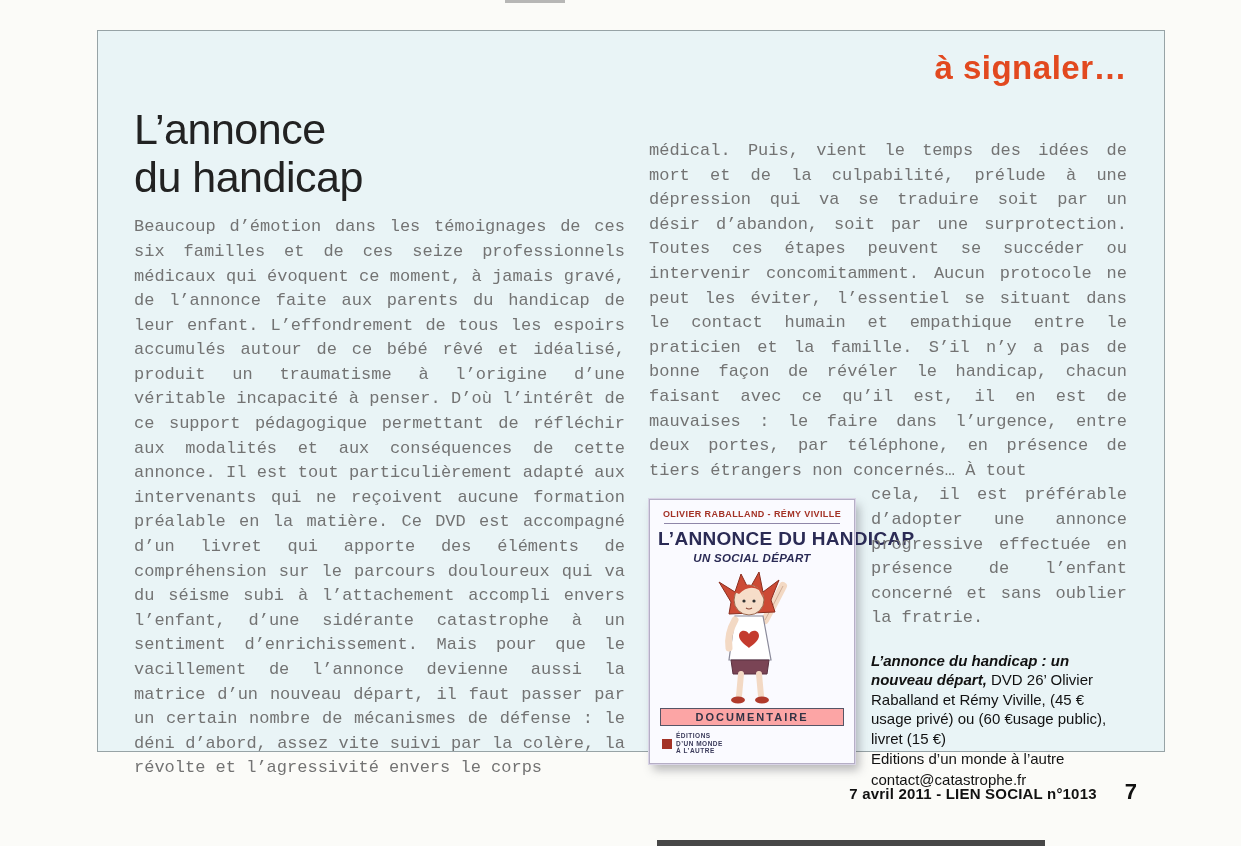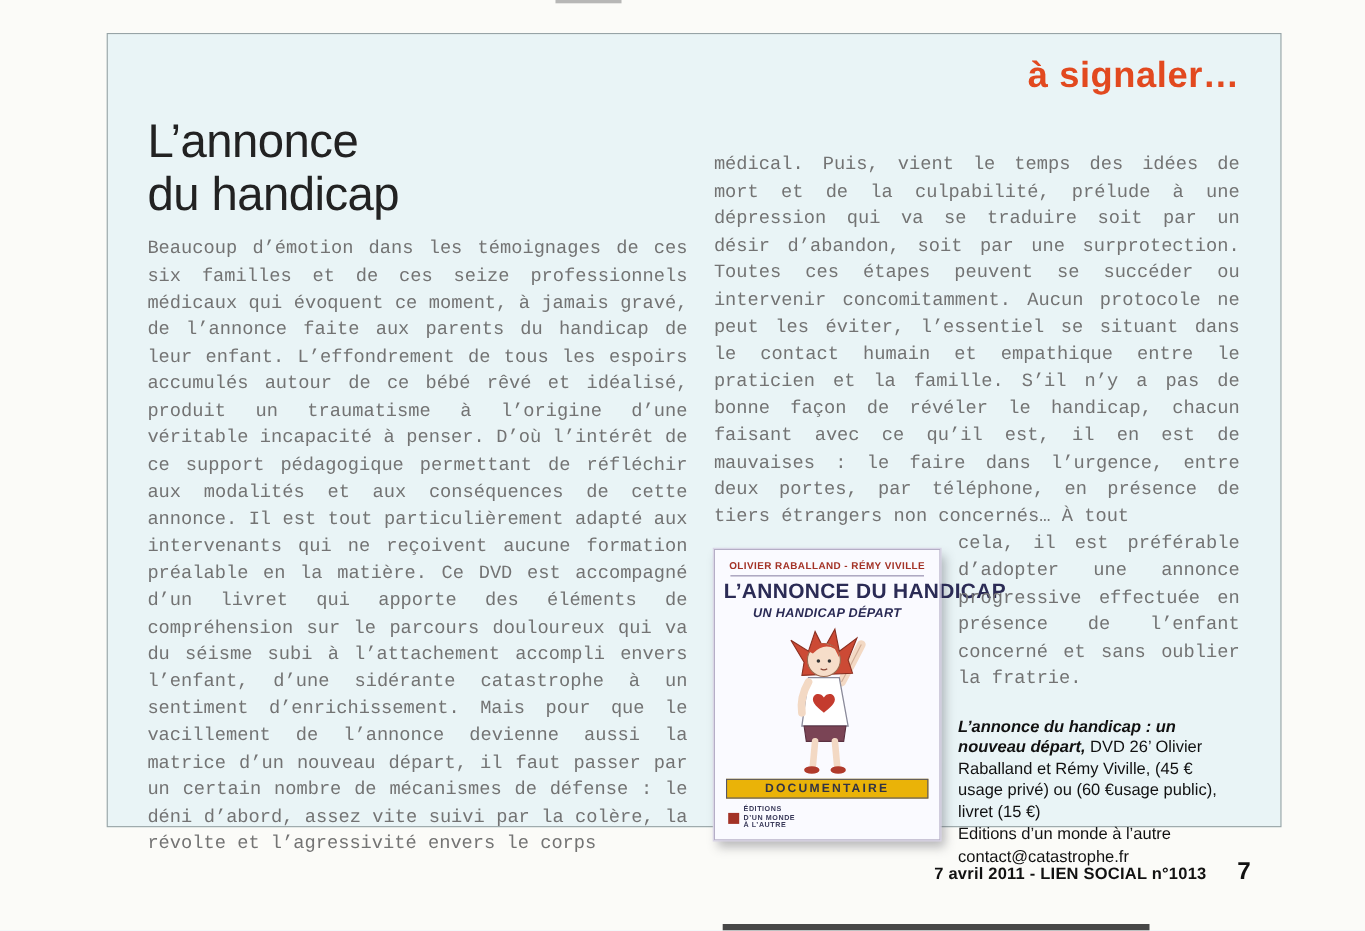--- a/index.html
+++ b/index.html
@@ -107,21 +107,21 @@
   }
   .cover-genre{
     border:1px solid #555566;
     text-align:center;
     font-size:11px;
     font-weight:700;
     letter-spacing:2px;
     color:#333344;
     padding:2px 0;
     margin:2px 2px 6px 2px;
-    background:#eab308;
+    background:#fca5a5;
   }
   .cover-publisher{
     display:flex;align-items:center;gap:4px;
     padding-left:4px;
   }
   .publisher-mark{
     width:10px;height:10px;
     background:#a33226;
     flex:0 0 auto;
   }
@@ -186,21 +186,21 @@
       </div>
 
       <div class="col2">
         <p class="body-text">médical. Puis, vient le temps des idées de mort et de la culpabilité, prélude à une dépression qui va se traduire soit par un désir d’abandon, soit par une surprotection. Toutes ces étapes peuvent se succéder ou intervenir concomitamment. Aucun protocole ne peut les éviter, l’essentiel se situant dans le contact humain et empathique entre le praticien et la famille. S’il n’y a pas de bonne façon de révéler le handicap, chacun faisant avec ce qu’il est, il en est de mauvaises : le faire dans l’urgence, entre deux portes, par téléphone, en présence de tiers étrangers non concernés… À tout</p>
 
         <div class="cover-float">
           <div class="dvd-cover">
             <div class="cover-authors">Olivier Raballand - Rémy Viville</div>
             <hr class="cover-rule">
             <div class="cover-title">L’ANNONCE DU HANDICAP</div>
-            <div class="cover-subtitle">UN HANDICAP DÉPART</div>
+            <div class="cover-subtitle">UN SOCIAL DÉPART</div>
             <div class="cover-art">
               <svg width="122" height="138" viewBox="0 0 122 138">
 
                 <path d="M74 52 Q84 34 92 18" stroke="#f3d9c4" stroke-width="8" fill="none" stroke-linecap="round"></path>
                 <path d="M74 52 Q84 34 92 18" stroke="#9a6a4f" stroke-width="1" fill="none" opacity="0.4"></path>
 
                 <path d="M40 34 L28 14 L44 24 L50 6 L58 22 L68 4 L72 24 L88 12 L80 32 L84 44 L38 46 Z" fill="#cc4a35" stroke="#8a2f20" stroke-width="1"></path>
 
                 <circle cx="58" cy="32" r="15" fill="#f6ddc9" stroke="#9a6a4f" stroke-width="1"></circle>
                 <path d="M44 24 Q50 14 62 18 Q72 20 72 30 L68 22 Q58 16 48 26 Z" fill="#cc4a35"></path>

